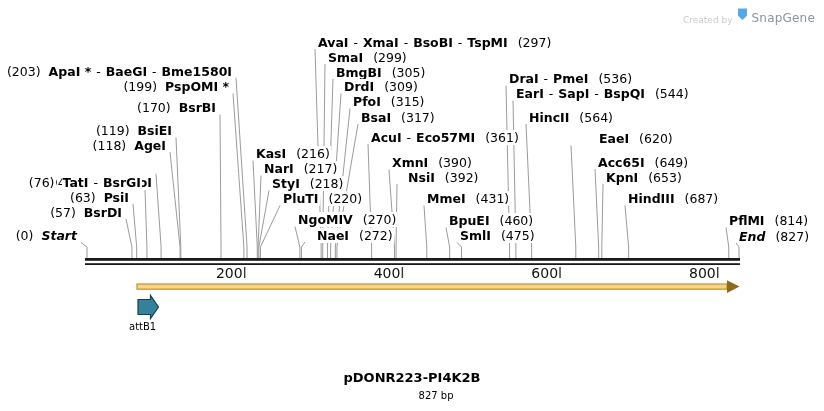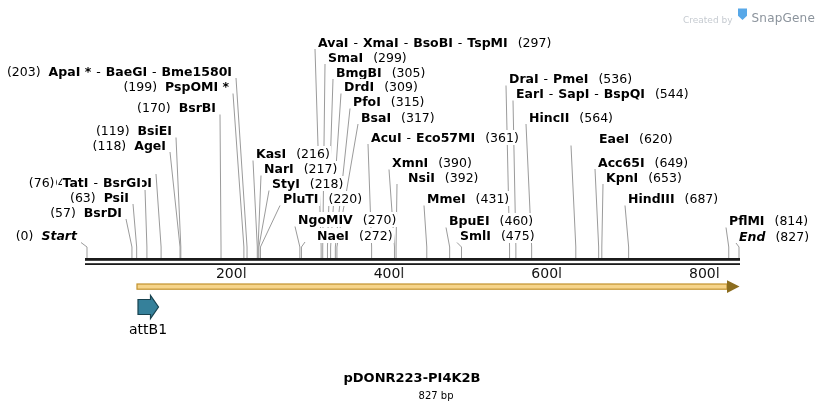--- a/index.html
+++ b/index.html
@@ -15,21 +15,21 @@
        font-size:12.5px;font-weight:bold;color:#000;}
   .site .num{font-weight:normal;background:#fff;padding:0 1px;}
   .site .num.pre{margin-right:6px;}
   .site .num.post{margin-left:8px;}
   .site .nm{background:#fff;padding:0 1px;}
   .site .nm.it{font-style:italic;}
   .site .sep{font-weight:normal;background:#fff;}
   
   .tick-label{position:absolute;font-size:14px;color:#111;height:12px;line-height:12px;}
   
-  .attb1-label{position:absolute;left:129px;top:321px;font-size:14px;color:#000;}
+  .attb1-label{position:absolute;left:129px;top:321px;font-size:10px;color:#000;}
   
   .title{position:absolute;left:0;top:370px;width:100%;text-align:center;
          font-size:13px;font-weight:bold;color:#000;}
   .bp{position:absolute;left:0;top:390px;width:100%;text-align:center;
       font-size:10px;color:#000;padding-left:24px;}
 </style>
 </head>
 <body>
 
 <div class="canvas">

